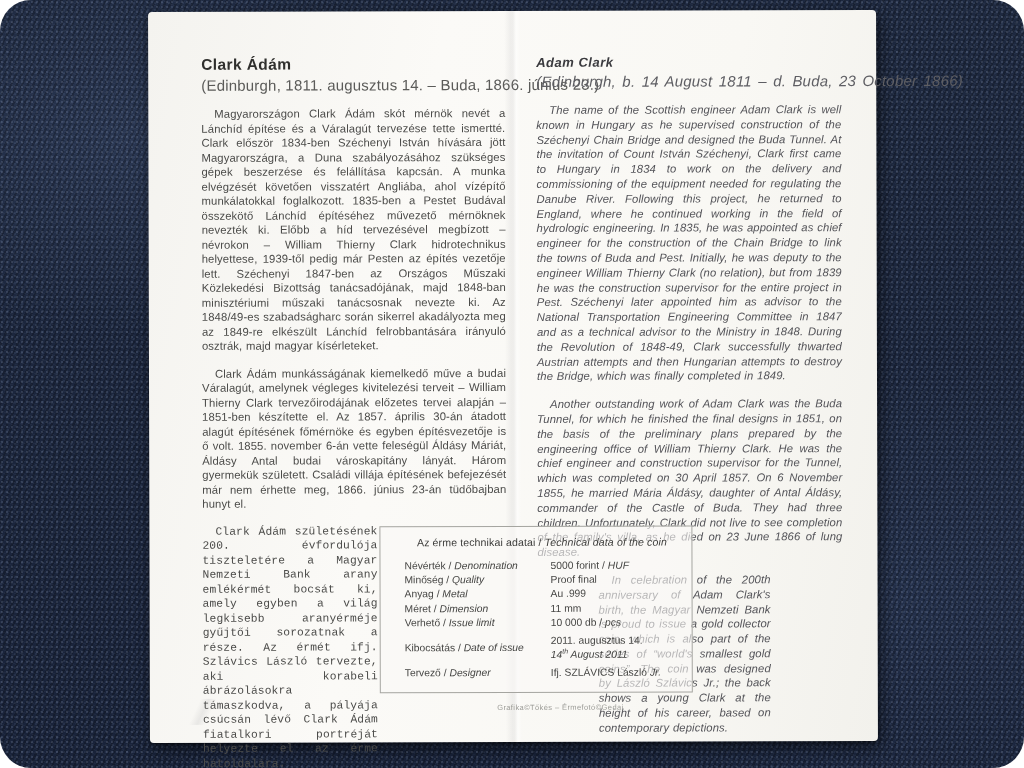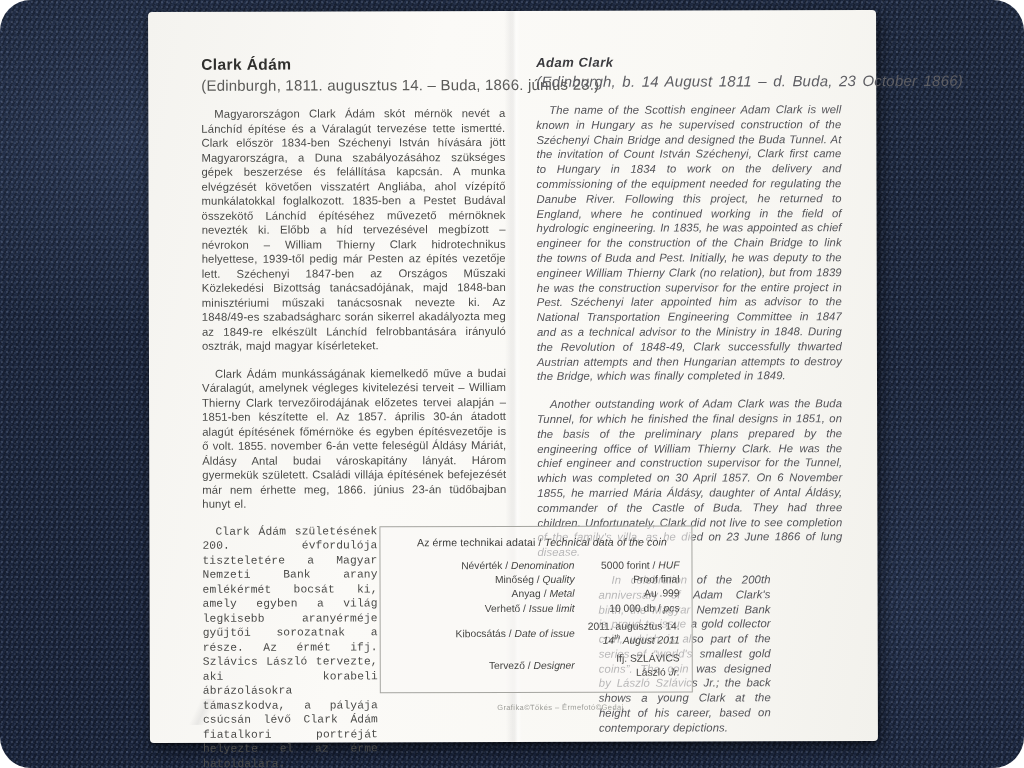--- a/index.html
+++ b/index.html
@@ -62,22 +62,22 @@
     border:1px solid #a5a5a0;background:rgba(250,249,246,.6);
     padding:9px 12px 11px 24px;box-sizing:border-box;
     color:#454543;
   }
   .tt-title{
     text-align:center;font-size:10.6px;color:#3c3c3a;margin:0 0 11px 0;letter-spacing:.1px;
   }
   .tt-title em, .t-label em, .t-value em{font-style:italic;}
   .t-row{display:flex;align-items:center;font-size:10.3px;line-height:14.2px;}
   .t-row.sp{margin-top:4px;}
-  .t-label{flex:0 0 146px;text-align:right;margin-left:24px;}
-  .t-value{flex:1;text-align:right;}
+  .t-label{flex:0 0 146px;text-align:left;}
+  .t-value{flex:1;text-align:left;}
   .t-value .vline{display:block;}
   .t-value sup{font-size:7px;vertical-align:super;line-height:0;}
   .t-value .jr{margin-left:3px;}
   .credits{
     position:absolute;left:230px;top:692px;width:277px;text-align:center;
     font-size:7.5px;color:#9b9b96;letter-spacing:.4px;padding-left:42px;
   }
 </style>
 </head>
 <body>
@@ -115,20 +115,24 @@
         <div class="t-label"><span>Minőség</span><span> / </span><em>Quality</em></div>
         <div class="t-value"><span>Proof final</span></div>
       </div>
 
       <div class="t-row">
         <div class="t-label"><span>Anyag</span><span> / </span><em>Metal</em></div>
         <div class="t-value"><span>Au .999</span></div>
       </div>
 
 
+      <div class="t-row">
+        <div class="t-label"><span>Méret</span><span> / </span><em>Dimension</em></div>
+        <div class="t-value"><span>11 mm</span></div>
+      </div>
 
       <div class="t-row">
         <div class="t-label"><span>Verhető</span><span> / </span><em>Issue limit</em></div>
         <div class="t-value"><span>10 000 db</span><span> / </span><em>pcs</em></div>
       </div>
 
       <div class="t-row sp">
         <div class="t-label"><span>Kibocsátás</span><span> / </span><em>Date of issue</em></div>
         <div class="t-value">
           <span class="vline">2011. augusztus 14.</span>

